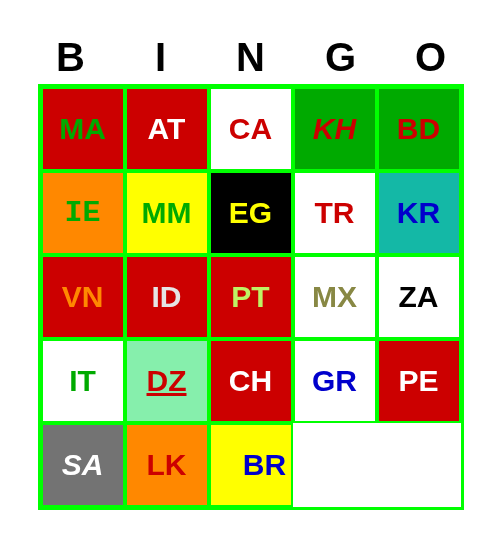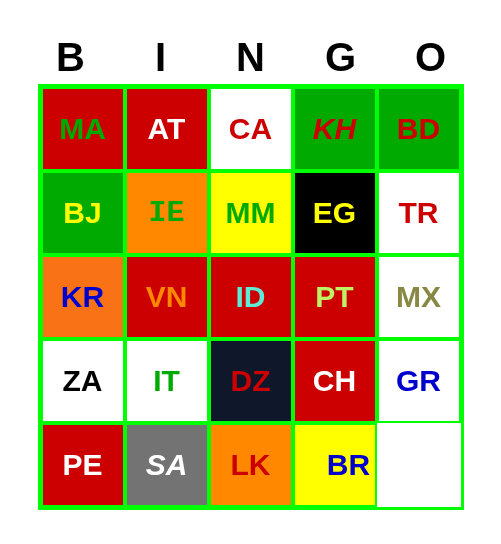--- a/index.html
+++ b/index.html
@@ -60,33 +60,32 @@
       <div class="header-cell">N</div>
       <div class="header-cell">G</div>
       <div class="header-cell">O</div>
     </div>
   <div class="grid">
   <div class="cell" style="background-color: rgb(204, 0, 0); color: rgb(0, 170, 0);">MA</div>
       <div class="cell" style="background-color: rgb(204, 0, 0); color: white;">AT</div>
       <div class="cell" style="background-color: white; color: rgb(204, 0, 0);">CA</div>
       <div class="cell" style="background-color: rgb(0, 170, 0); color: rgb(204, 0, 0); font-style: italic;">KH</div>
       <div class="cell" style="background-color: rgb(0, 170, 0); color: rgb(204, 0, 0);">BD</div>
-      <div class="cell" style="background-color: rgb(0, 170, 0); color: yellow;">BJ</div>
       <div class="cell" style="background-color: rgb(255, 136, 0); color: rgb(0, 170, 0); font-family: Liberation Mono, monospace;">IE</div>
       <div class="cell" style="background-color: yellow; color: rgb(0, 170, 0);">MM</div>
       <div class="cell" style="background-color: black; color: yellow;">EG</div>
       <div class="cell" style="background-color: white; color: rgb(204, 0, 0);">TR</div>
-      <div class="cell" style="background-color: #f97316; color: rgb(0, 0, 204);">KR</div>
+      <div class="cell" style="background-color: #14b8a6; color: rgb(0, 0, 204);">KR</div>
       <div class="cell" style="background-color: rgb(204, 0, 0); color: rgb(255, 136, 0);">VN</div>
-      <div class="cell" style="background-color: rgb(204, 0, 0); color: #5eead4;">ID</div>
+      <div class="cell" style="background-color: rgb(204, 0, 0); color: #e5e5e5;">ID</div>
       <div class="cell" style="background-color: rgb(204, 0, 0); color: #bef264;">PT</div>
       <div class="cell" style="background-color: white; color: rgb(136, 136, 68);">MX</div>
       <div class="cell" style="background-color: white; color: black;">ZA</div>
       <div class="cell" style="background-color: white; color: rgb(0, 170, 0);">IT</div>
-      <div class="cell" style="background-color: #0f172a; color: rgb(204, 0, 0);">DZ</div>
+      <div class="cell" style="background-color: #86efac; color: rgb(204, 0, 0); text-decoration: underline;">DZ</div>
       <div class="cell" style="background-color: rgb(204, 0, 0); color: white;">CH</div>
       <div class="cell" style="background-color: white; color: rgb(0, 0, 204);">GR</div>
       <div class="cell" style="background-color: rgb(204, 0, 0); color: white;">PE</div>
       <div class="cell" style="background-color: #737373; color: white; font-style: italic;">SA</div>
       <div class="cell" style="background-color: rgb(255, 136, 0); color: rgb(204, 0, 0);">LK</div>
       <div class="cell" style="background-color: yellow; color: rgb(0, 0, 204); padding-left: 28px;">BR</div>
     </div>
 </div>
 
 </body></html>

